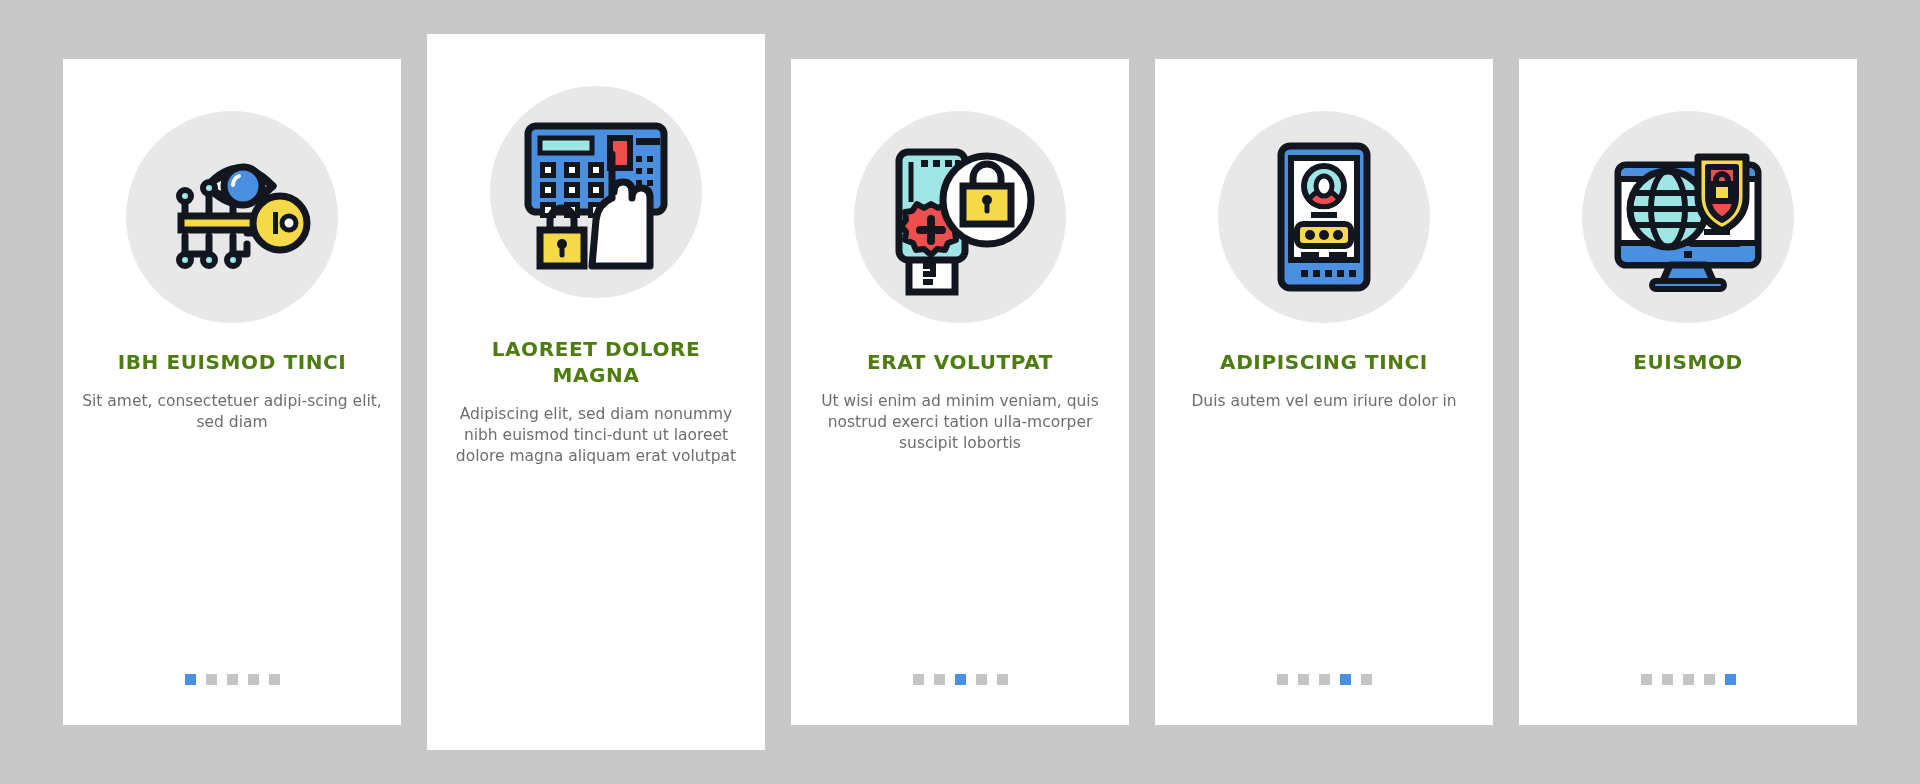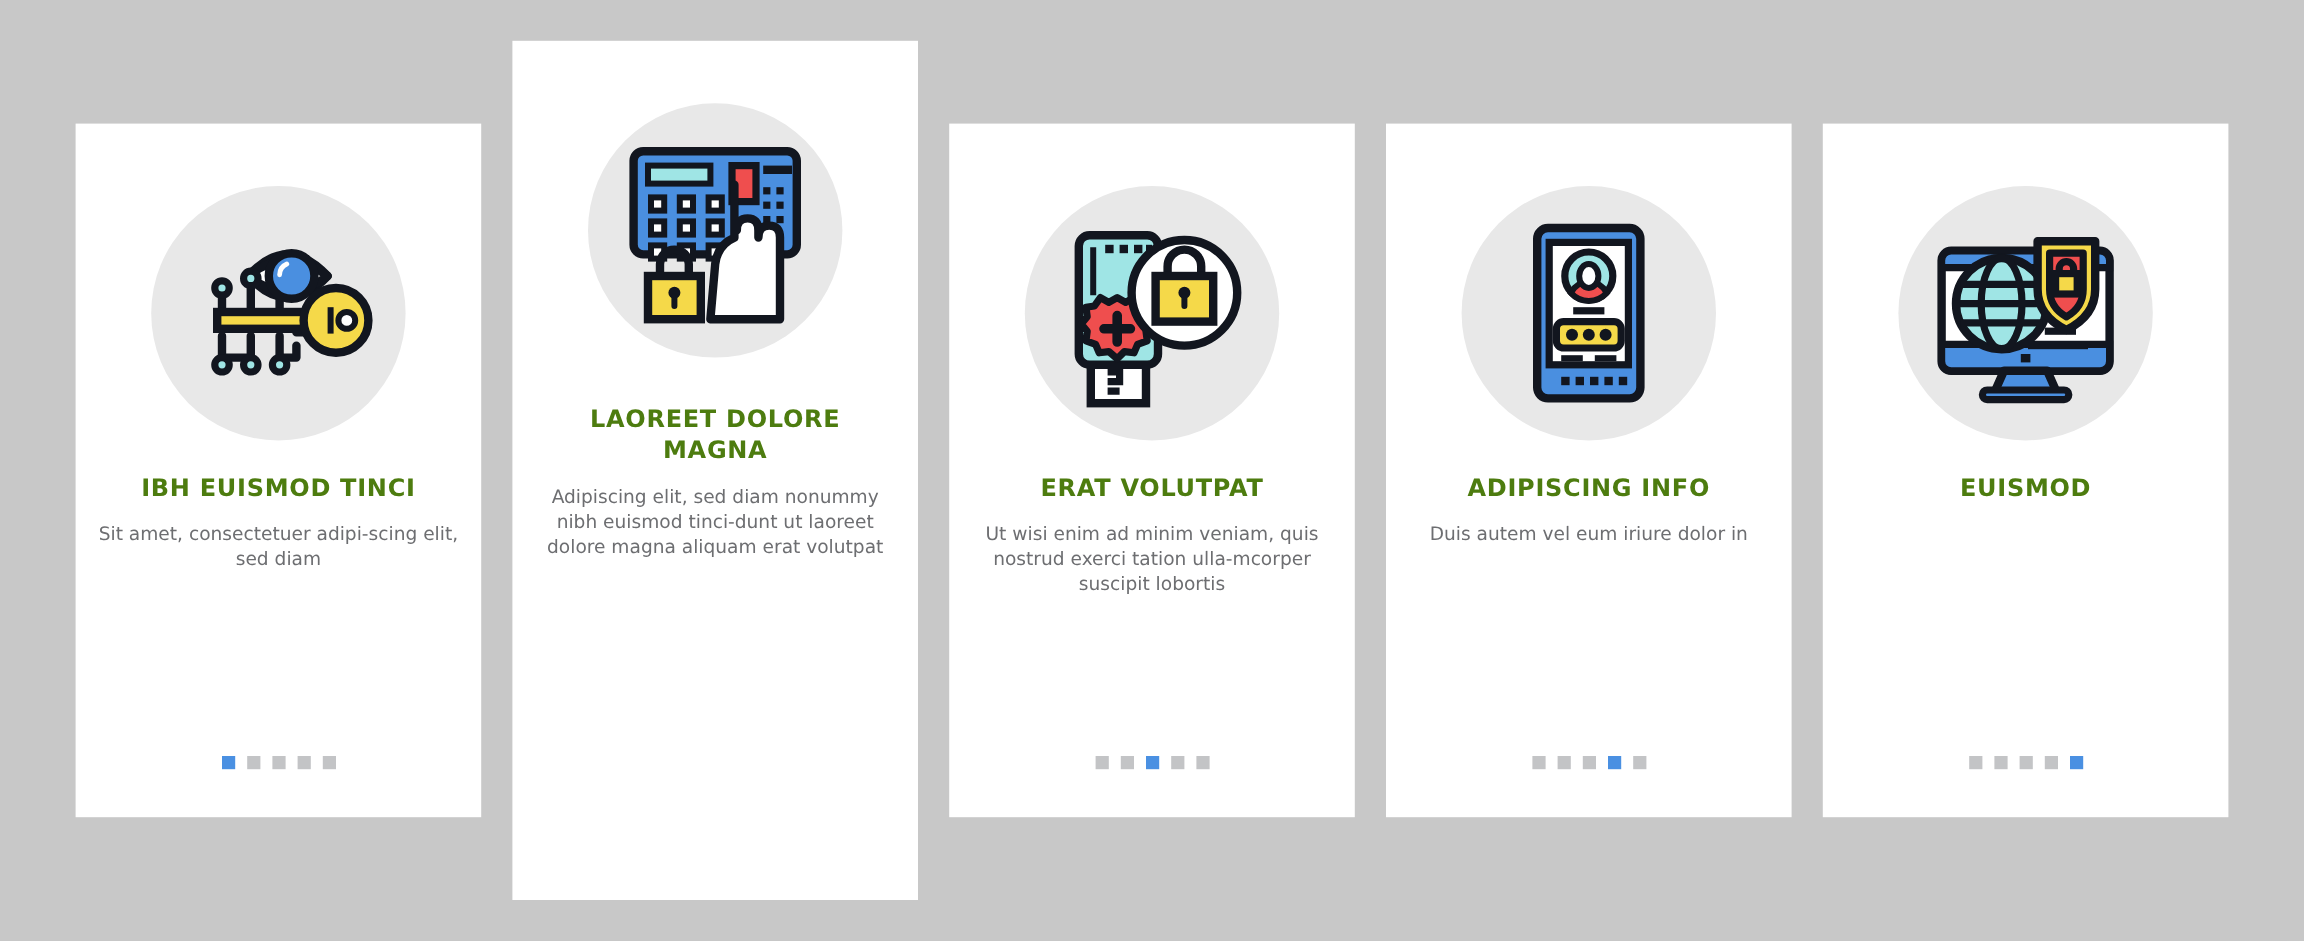--- a/index.html
+++ b/index.html
@@ -17,21 +17,21 @@
     position: absolute;
     inset: 0;
     display: flex;
     align-items: center;
     justify-content: center;
     gap: 26px;
   }
   .card {
     background: #ffffff;
     width: 338px;
-    height: 578px;
+    height: 666px;
     display: flex;
     flex-direction: column;
     align-items: center;
     position: relative;
     flex: 0 0 auto;
   }
   .card.featured {
     width: 338px;
     height: 716px;
   }
@@ -275,21 +275,21 @@
           <g fill="#12161f">
             <rect x="62" y="138" width="7" height="7"></rect>
               <rect x="74" y="138" width="7" height="7"></rect>
               <rect x="86" y="138" width="7" height="7"></rect>
             <rect x="98" y="138" width="7" height="7"></rect>
               <rect x="110" y="138" width="7" height="7"></rect>
           </g>
         </svg>
       </div>
     </div>
-    <div class="card-title">ADIPISCING INFO</div>
+    <div class="card-title">ADIPISCING TINCI</div>
     <div class="card-body">Duis autem vel eum iriure dolor in</div>
     <div class="dots">
       <span class="dot"></span>
       <span class="dot"></span>
       <span class="dot"></span>
       <span class="dot active"></span>
       <span class="dot"></span>
     </div>
   </div>
 

